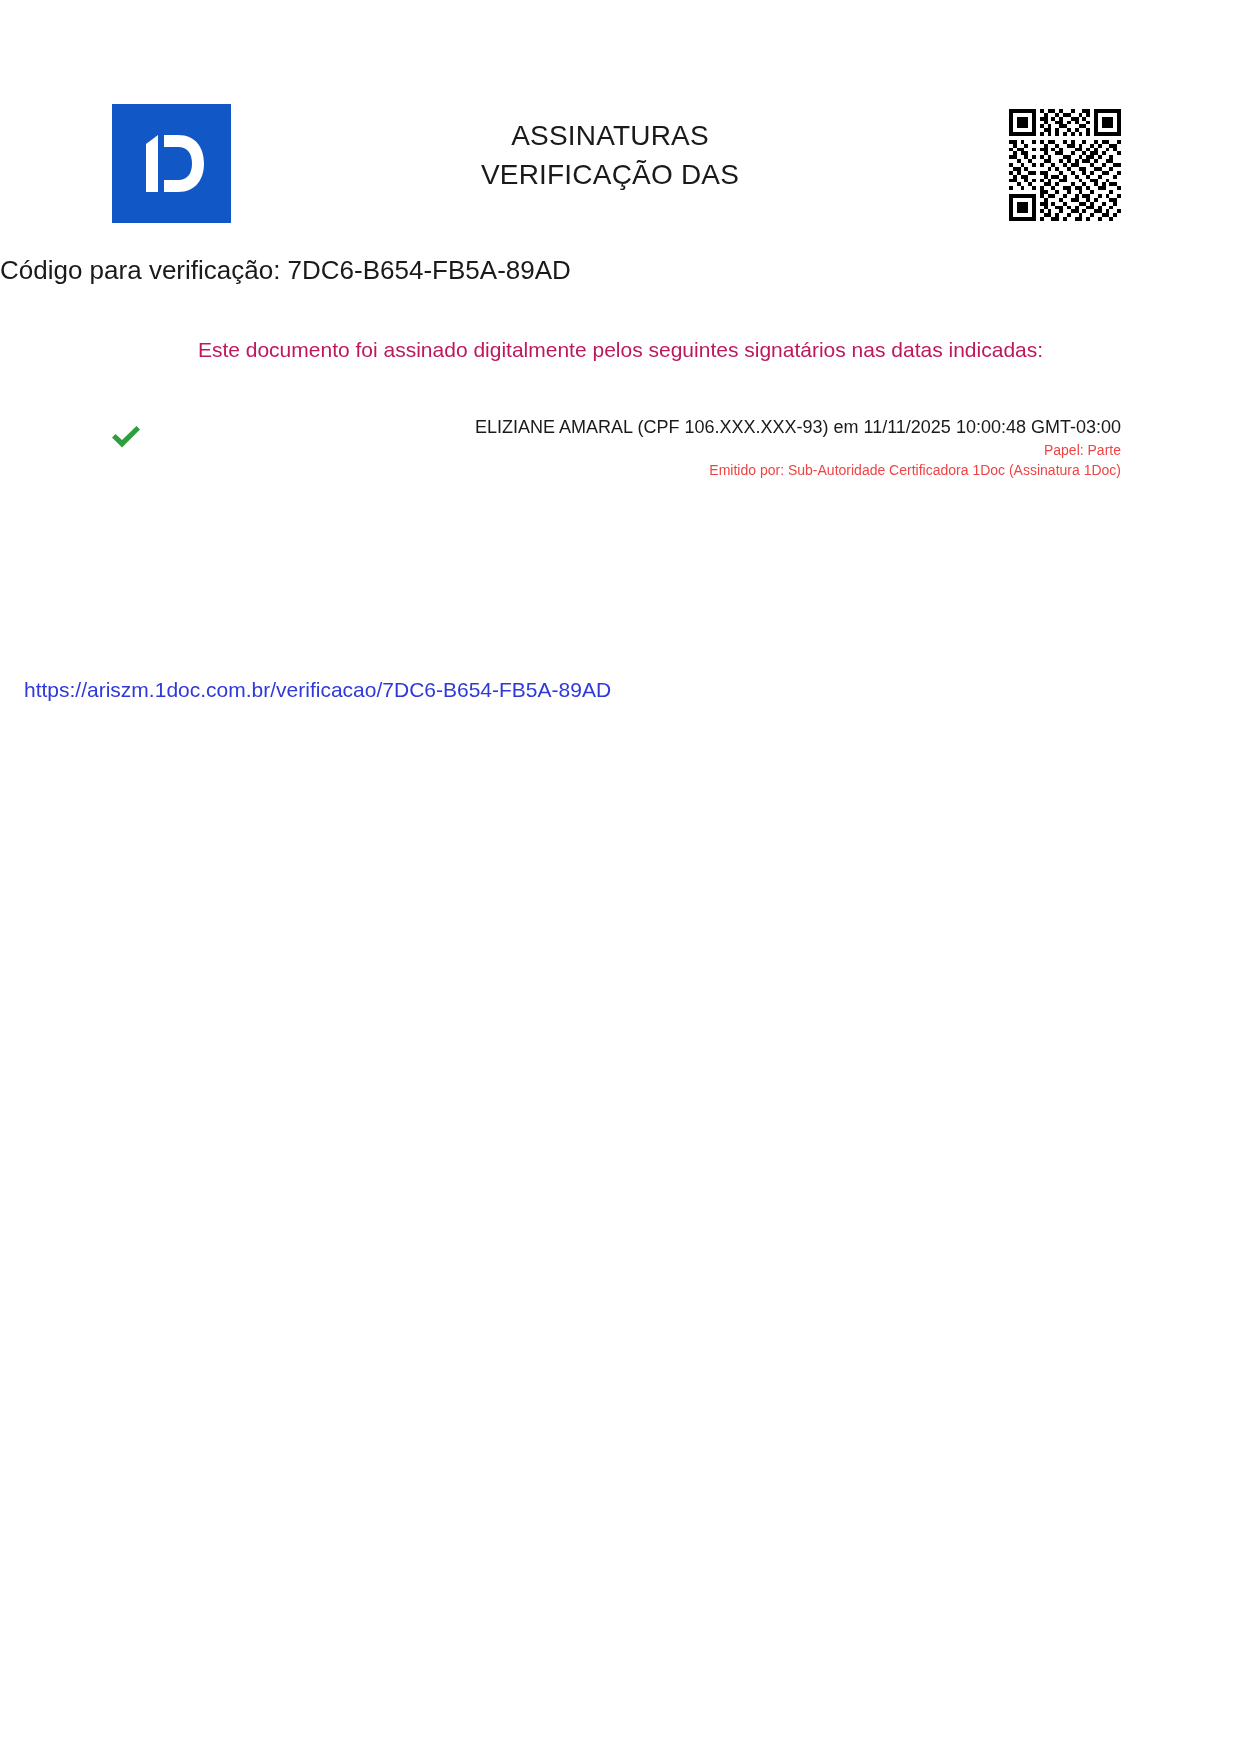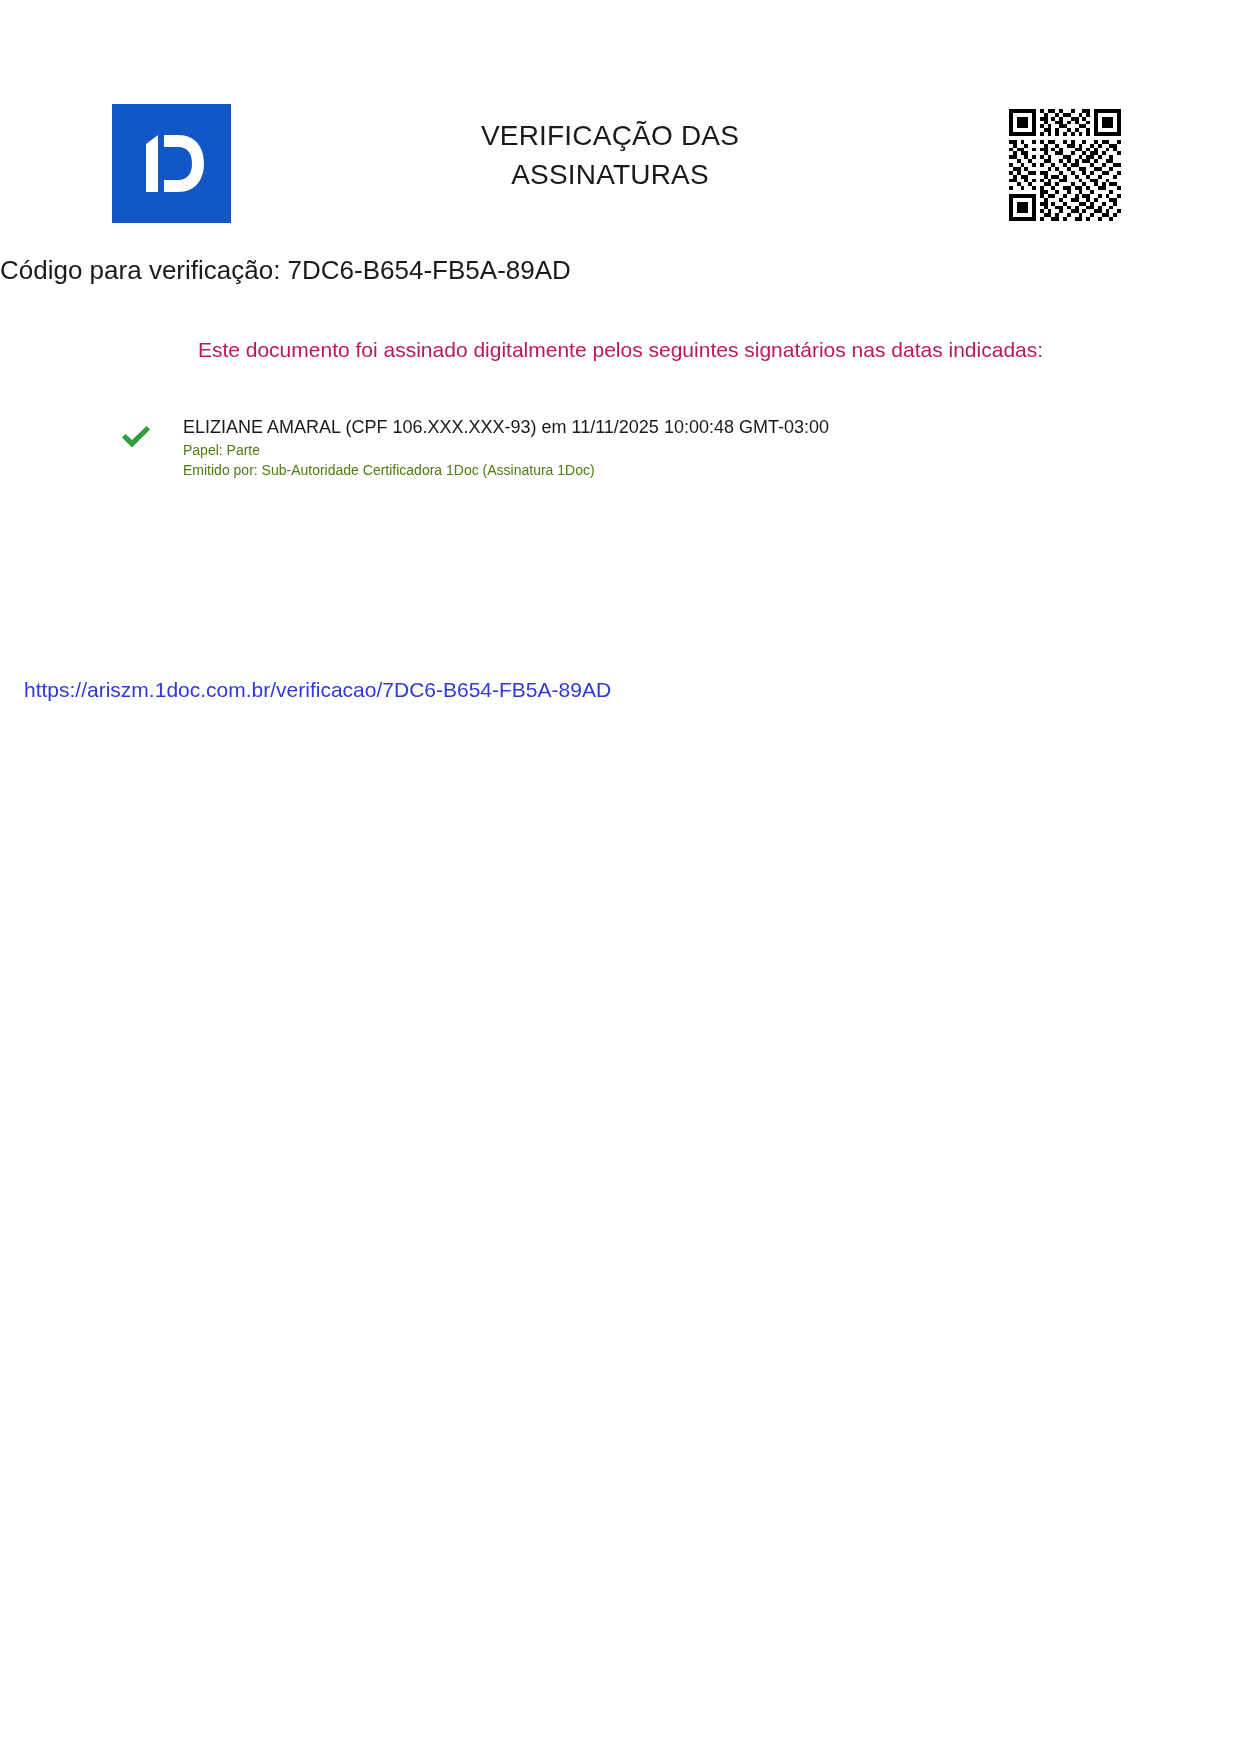--- a/index.html
+++ b/index.html
@@ -80,22 +80,23 @@
     width: 100%;
     text-align: center;
     font-size: 21px;
     color: #be185d;
   }
 
   
   .signatures {
     position: absolute;
     top: 415px;
-    left: 120px;
+    left: 110px;
     right: 120px;
+    text-align: right;
   }
   .signature-row {
     position: relative;
     padding-left: 63px;
     margin-bottom: 24px;
   }
   .check-icon {
     position: absolute;
     left: 0;
     top: 9px;
@@ -105,21 +106,21 @@
   .check-icon svg { display: block; }
 
   .sig-main {
     font-size: 18px;
     line-height: 25px;
     color: #1a1a1a;
   }
   .sig-sub {
     font-size: 14px;
     line-height: 20px;
-    color: #4d7c0f;
+    color: #ef4444;
   }
 
   
   .verify-text {
     position: absolute;
     top: 608px;
     left: 0;
     width: 100%;
     text-align: center;
     font-size: 21px;
@@ -148,22 +149,22 @@
 
     <div class="logo">
       <svg width="119" height="119" viewBox="0 0 119 119" aria-hidden="true">
         <rect x="0" y="0" width="119" height="119" fill="#1257c6"></rect>
         <path d="M34 40 L46 31 L46 88 L34 88 Z" fill="#ffffff"></path>
         <path d="M52 31 L66 31 C84 31 92 44 92 59.5 C92 75 84 88 66 88 L52 88 L52 76 L66 76 C76 76 80 69 80 59.5 C80 50 76 43 66 43 L52 43 Z" fill="#ffffff"></path>
       </svg>
     </div>
 
     <div class="doc-title">
+      <div>ASSINATURAS</div>
       <div>VERIFICAÇÃO DAS</div>
-      <div>ASSINATURAS</div>
     </div>
 
     <div class="qr">
       <svg viewBox="0 0 29 29" shape-rendering="crispEdges" aria-hidden="true">
         <rect width="29" height="29" fill="#ffffff"></rect>
         <g fill="#000000">
 
           <rect x="0" y="0" width="7" height="1"></rect>
           <rect x="0" y="6" width="7" height="1"></rect>
           <rect x="0" y="0" width="1" height="7"></rect>

